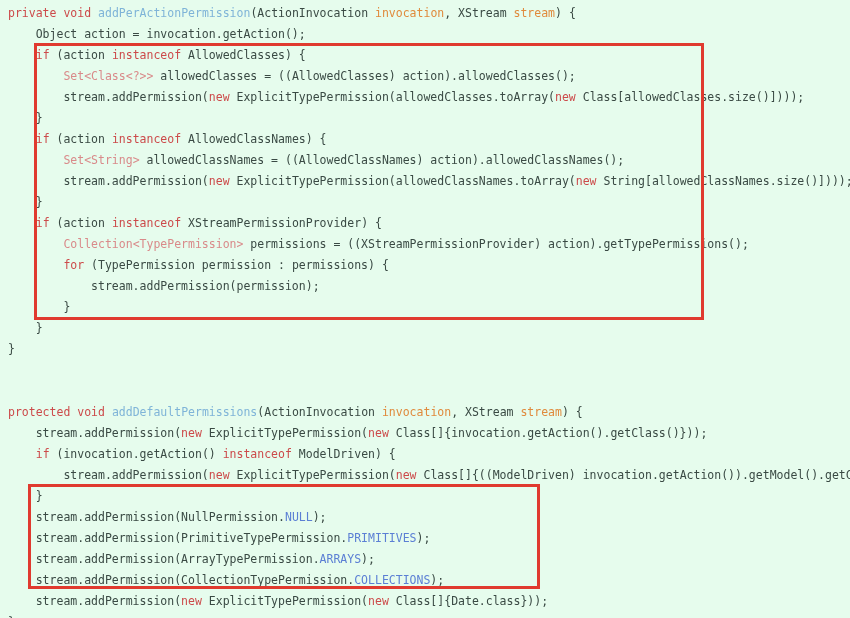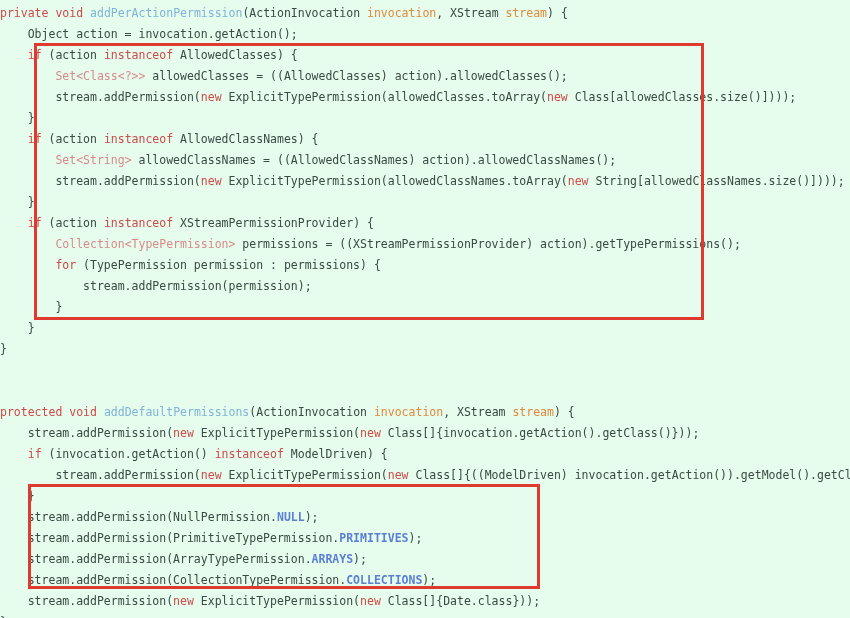--- a/index.html
+++ b/index.html
@@ -23,30 +23,30 @@
     position: absolute;
     left: 0;
     top: 0;
     width: 850px;
     padding-top: 3px;
     white-space: pre;
   }
   .line {
     height: 21px;
     line-height: 21px;
-    padding-left: 0;
+    padding-left: 8px;
     white-space: pre;
     overflow: hidden;
   }
   
   .kw   { color: #cc4a4a; }       
   .mth  { color: #7fb4d8; }       
   .prm  { color: #e08a3c; }       
   .typ  { color: #d98a8a; }       
-  .cst  { color: #5b7fd4; font-weight: bold; }       
+  .cst  { color: #5b7fd4; }       
   .pln  { color: #3a4a44; }       
 
   .annot {
     position: absolute;
     border: 3px solid #e03a2f;
     box-sizing: border-box;
     pointer-events: none;
     background: transparent;
   }
 </style>

